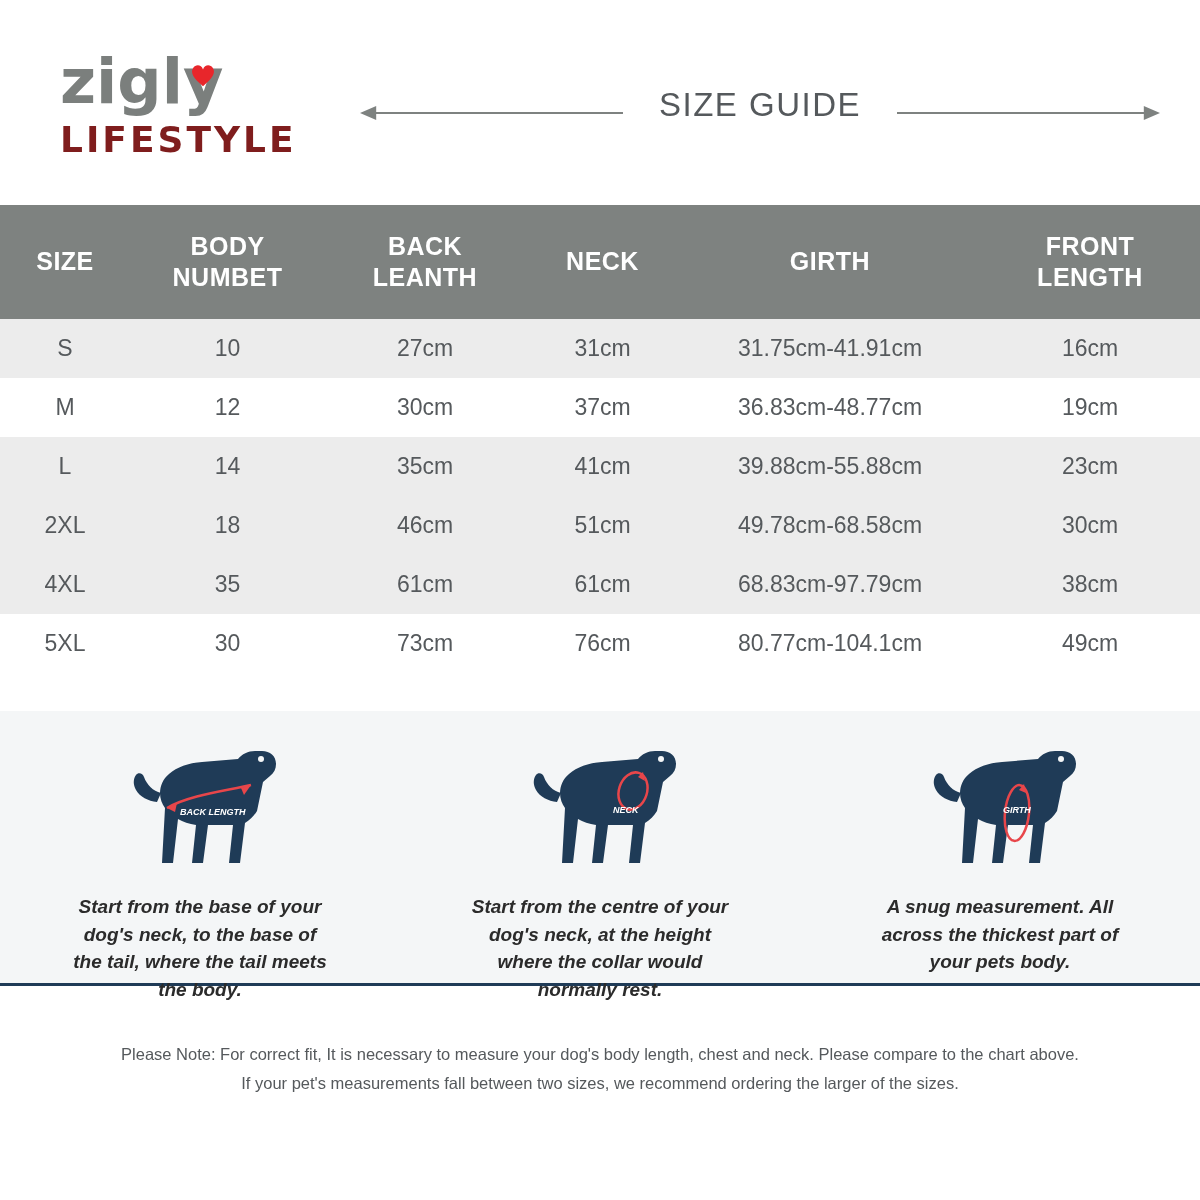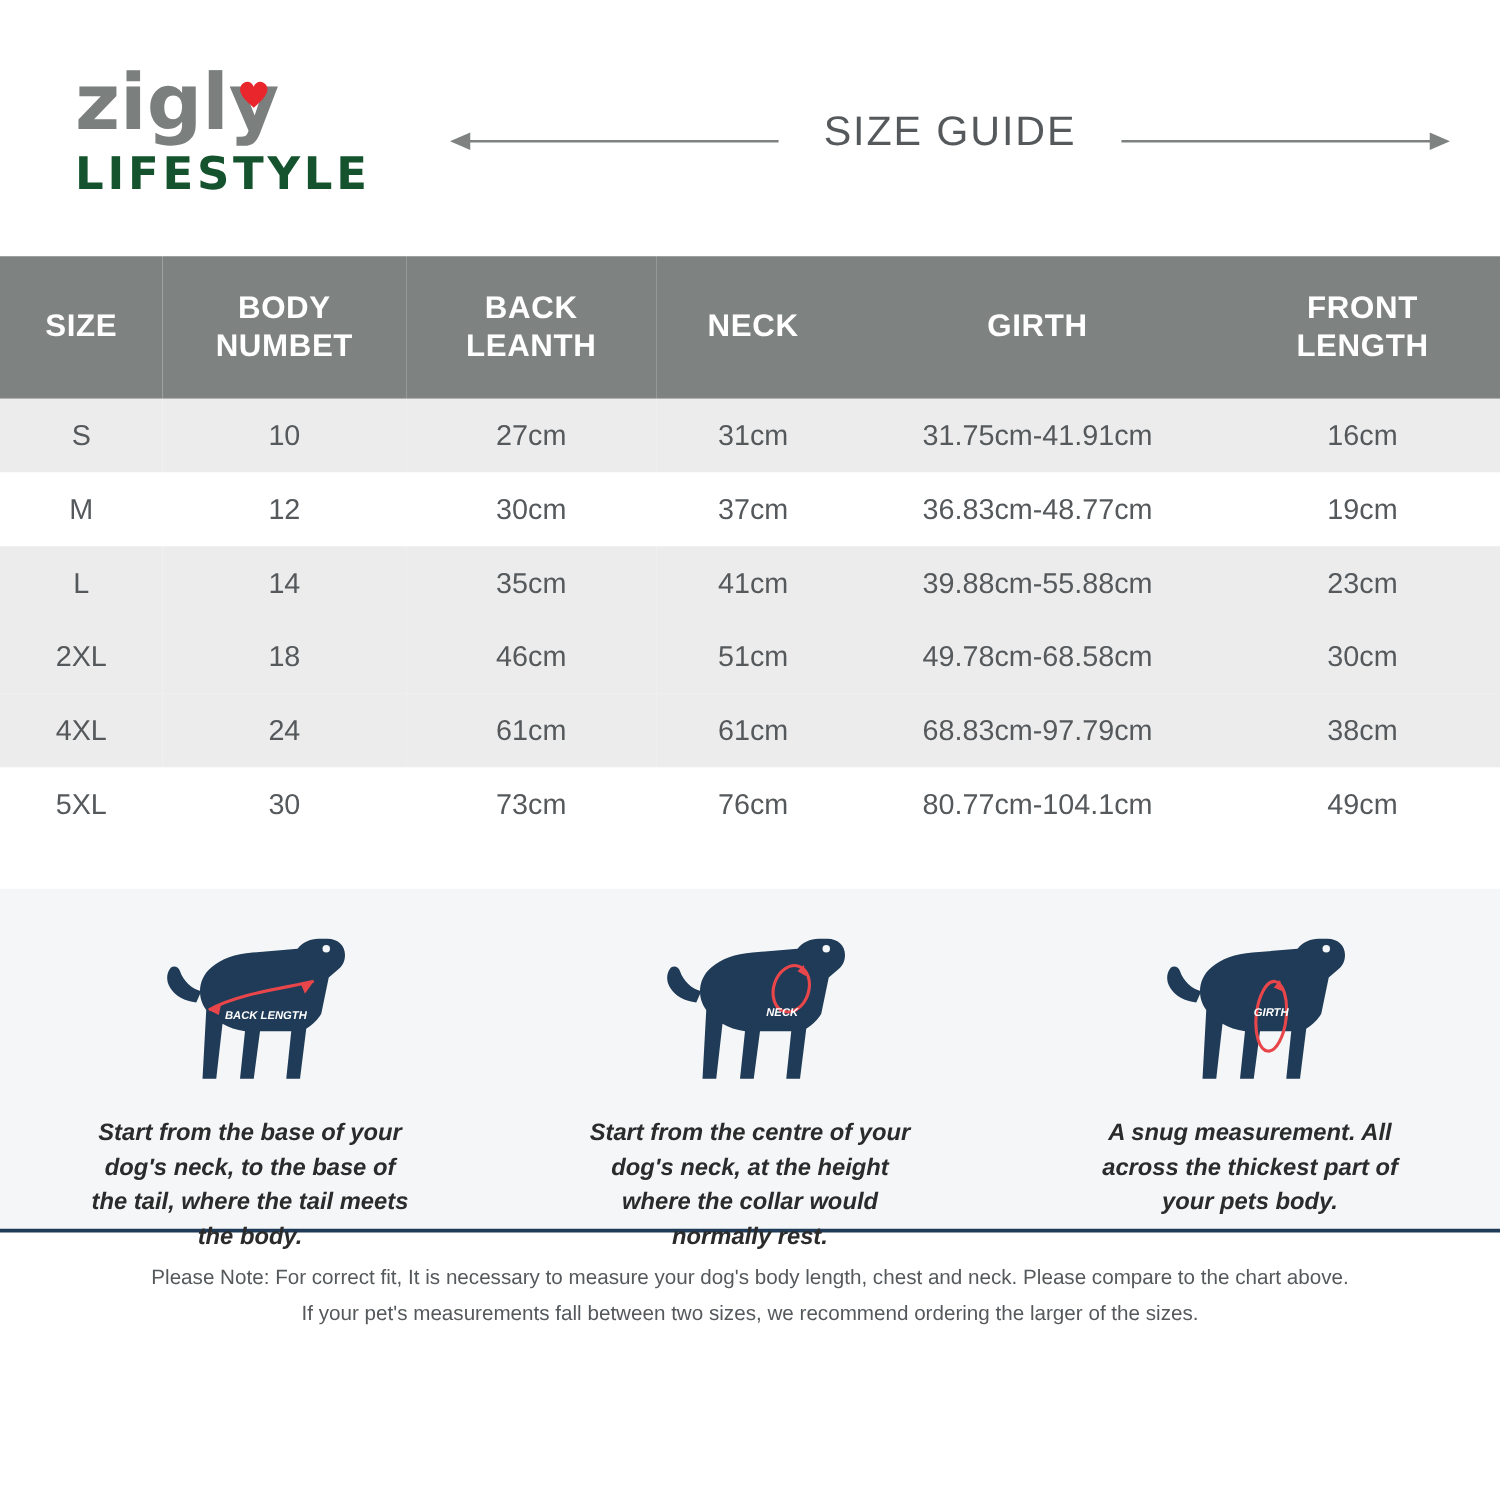--- a/index.html
+++ b/index.html
@@ -47,21 +47,21 @@
     position: absolute;
     left: 130px;
     top: -16px;
     width: 26px;
     height: 24px;
   }
   .logo-lifestyle {
     margin-top: 6px;
     font-size: 36px;
     font-weight: bold;
-    color: #14532d;
+    color: #7f1d1d;
     letter-spacing: 3px;
     font-family: "DejaVu Sans", sans-serif;
   }
   .title-block {
     flex: 1;
     display: flex;
     align-items: flex-end;
     justify-content: center;
     gap: 12px;
     padding-top: 4px;
@@ -155,20 +155,21 @@
     height: 3px;
     background: #1f3b57;
     margin: 0;
   }
   .note {
     text-align: center;
     padding-top: 22px;
     font-size: 16.5px;
     color: #55595c;
     line-height: 1.75;
+    margin-top: 32px;
   }
 </style>
 </head>
 <body>
 
 <div class="page">
 
   <div class="header">
     <div class="logo-block">
       <div class="logo-zigly">
@@ -263,21 +264,21 @@
       <tr class="alt">
         <td>2XL</td>
         <td>18</td>
         <td>46cm</td>
         <td>51cm</td>
         <td>49.78cm-68.58cm</td>
         <td>30cm</td>
       </tr>
       <tr class="alt">
         <td>4XL</td>
-        <td>24</td>
+        <td>35</td>
         <td>61cm</td>
         <td>61cm</td>
         <td>68.83cm-97.79cm</td>
         <td>38cm</td>
       </tr>
       <tr class="plain">
         <td>5XL</td>
         <td>30</td>
         <td>73cm</td>
         <td>76cm</td>

